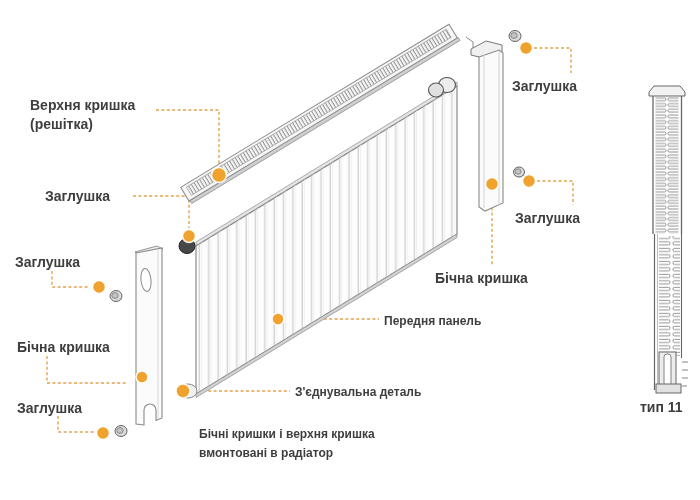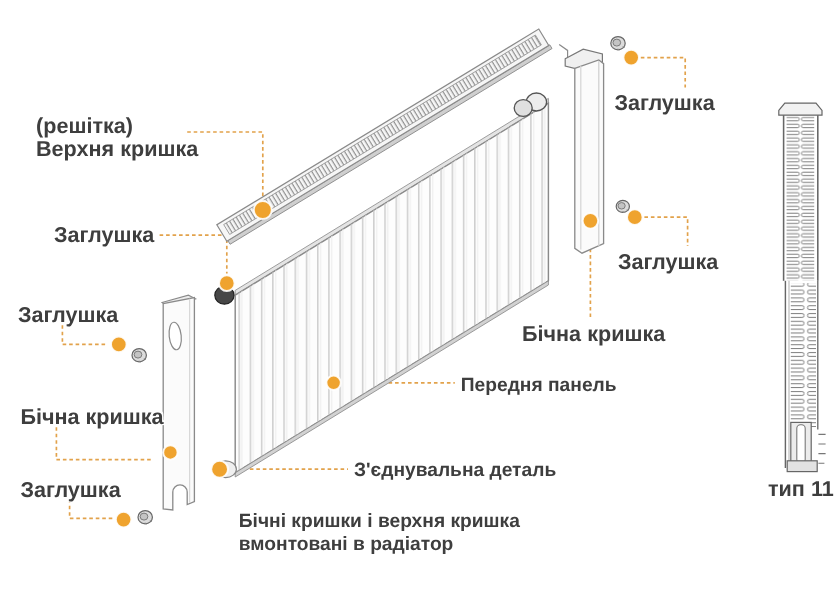--- a/index.html
+++ b/index.html
@@ -4,27 +4,27 @@
 <style>
   html,body{margin:0;padding:0;background:#fff;}
   .stage{
     position:relative;width:700px;height:500px;background:#ffffff;overflow:hidden;
     font-family:"Liberation Sans", sans-serif;
   }
   .stage svg{position:absolute;left:0;top:0;}
   .lbl{
     position:absolute;
     font-weight:bold;
-    font-size:18px;
+    font-size:14px;
     line-height:19px;
     color:#3E3E3E;
     white-space:nowrap;
     text-shadow:1px 1px 0 #fff,-1px -1px 0 #fff,1px -1px 0 #fff,-1px 1px 0 #fff;
   }
-  .lbl-lg{font-size:16px;}
+  .lbl-lg{font-size:12px;}
 </style>
 </head>
 <body>
 
 <div class="stage">
 
   <svg width="700" height="500" viewBox="0 0 700 500">
     <defs>
       <pattern id="ghatch" width="3.2" height="12" patternUnits="userSpaceOnUse">
         <line x1="1.1" y1="0" x2="1.1" y2="12" stroke="#8f8f8f" stroke-width="1"></line>
@@ -130,22 +130,22 @@
       <circle cx="103" cy="433" r="6.5"></circle>
       <circle cx="183" cy="391" r="7"></circle>
       <circle cx="278" cy="319" r="6"></circle>
       <circle cx="526" cy="48" r="6.5"></circle>
       <circle cx="492" cy="184" r="6.5"></circle>
       <circle cx="529" cy="181" r="6.5"></circle>
     </g>
   </svg>
 
   <div class="lbl" style="left:30px; top:96px;">
+    <div>Верхня кришка</div>
     <div>(решітка)</div>
-    <div>Верхня кришка</div>
   </div>
   <div class="lbl" style="left:45px; top:187px;">Заглушка</div>
   <div class="lbl" style="left:15px; top:253px;">Заглушка</div>
   <div class="lbl" style="left:17px; top:338px;">Бічна кришка</div>
   <div class="lbl" style="left:17px; top:399px;">Заглушка</div>
   <div class="lbl" style="left:512px; top:77px;">Заглушка</div>
   <div class="lbl" style="left:515px; top:209px;">Заглушка</div>
   <div class="lbl" style="left:435px; top:269px;">Бічна кришка</div>
   <div class="lbl lbl-lg" style="left:384px; top:312px;">Передня панель</div>
   <div class="lbl lbl-lg" style="left:199px; top:425px;">

